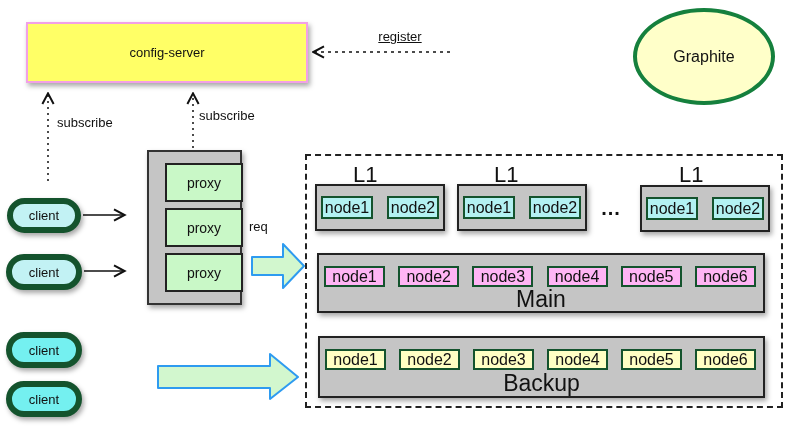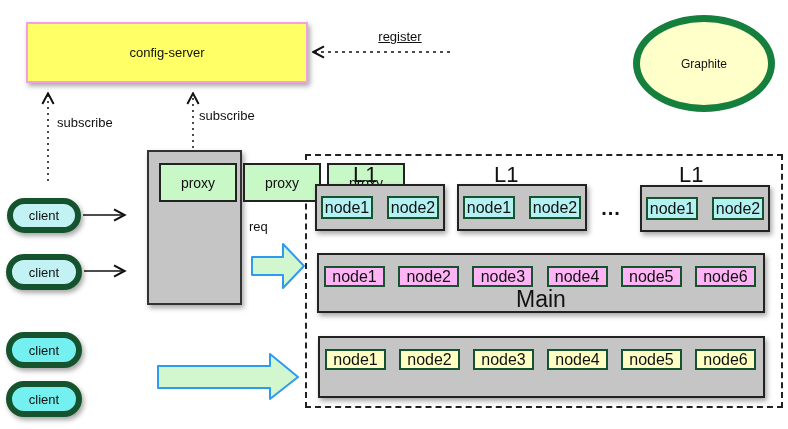--- a/index.html
+++ b/index.html
@@ -12,43 +12,43 @@
 
   .abs{position:absolute;}
   .shadow{box-shadow:2px 3px 5px rgba(0,0,0,.35);}
   .center{display:flex;align-items:center;justify-content:center;text-align:left;}
 
   
   .config{left:26px;top:22px;width:282px;height:61px;background:var(--config-server-fill);
     border:2px solid var(--config-server-border);font-size:13px;z-index:2;}
   .captain{left:453px;top:23px;width:137px;height:60px;background:var(--captain-fill);
     border:2px solid #3a3a3a;font-size:13px;z-index:2;}
-  .graphite{left:633px;top:15px;width:142px;height:97px;background:var(--graphite-fill);
-    border:7px solid #15803d;border-radius:50%;font-size:12px;z-index:2;}
+  .graphite{left:633px;top:8px;width:142px;height:97px;background:var(--graphite-fill);
+    border:4px solid #15803d;border-radius:50%;font-size:16px;z-index:2;}
 
   
   .lbl{position:absolute;font-size:13px;z-index:3;white-space:nowrap;}
   .lbl-register{left:374px;top:29px;width:52px;text-align:center;text-decoration:underline;}
   .lbl-sub-left{left:57px;top:115px;}
   .lbl-sub-right{left:199px;top:108px;}
   .lbl-req{left:249px;top:219px;}
   .lbl-ellipsis{left:596px;top:197px;width:30px;text-align:center;font-size:20px;font-weight:bold;letter-spacing:1px;}
 
   
   .client{width:76px;height:36px;border:6px solid #14532d;border-radius:18px;font-size:13px;z-index:2;}
   .client.light{background:var(--client-fill-light);}
   .client.bright{background:var(--client-fill-bright);}
   .c1{left:7px;top:198px;width:74px;height:35px;}
   .c2{left:6px;top:254px;}
   .c3{left:6px;top:332px;}
   .c4{left:6px;top:381px;}
 
   
   .proxy-wrap{left:147px;top:150px;width:95px;height:155px;background:var(--container-gray);
-    border:2px solid #333;display:flex;flex-direction:row;gap:6px;padding:11px 10px;z-index:2;}
+    border:2px solid #333;display:flex;flex-direction:column;gap:6px;padding:11px 16px;z-index:2;}
   .proxy{width:78px;height:39px;background:var(--proxy-fill);border:2px solid #222;
     font-size:14px;flex:none;}
 
   
   .cluster{left:305px;top:154px;width:478px;height:254px;border:2px dashed #222;z-index:1;}
 
   
   .l1-label{position:absolute;font-size:22px;z-index:3;margin-left:36px;}
   .l1l-1{left:317px;top:162px;} .l1l-2{left:458px;top:162px;} .l1l-3{left:643px;top:162px;}
   .l1-box{width:130px;height:47px;background:var(--container-gray);border:2px solid #222;
@@ -150,15 +150,16 @@
 
   <div class="abs shadow pool pool-backup">
     <div class="pool-nodes">
       <div class="nodebox pool-node yellow">node1</div>
       <div class="nodebox pool-node yellow">node2</div>
       <div class="nodebox pool-node yellow">node3</div>
       <div class="nodebox pool-node yellow">node4</div>
       <div class="nodebox pool-node yellow">node5</div>
       <div class="nodebox pool-node yellow">node6</div>
     </div>
+    <div class="pool-title">Backup</div>
   </div>
 
 </div>
 
 </body></html>

